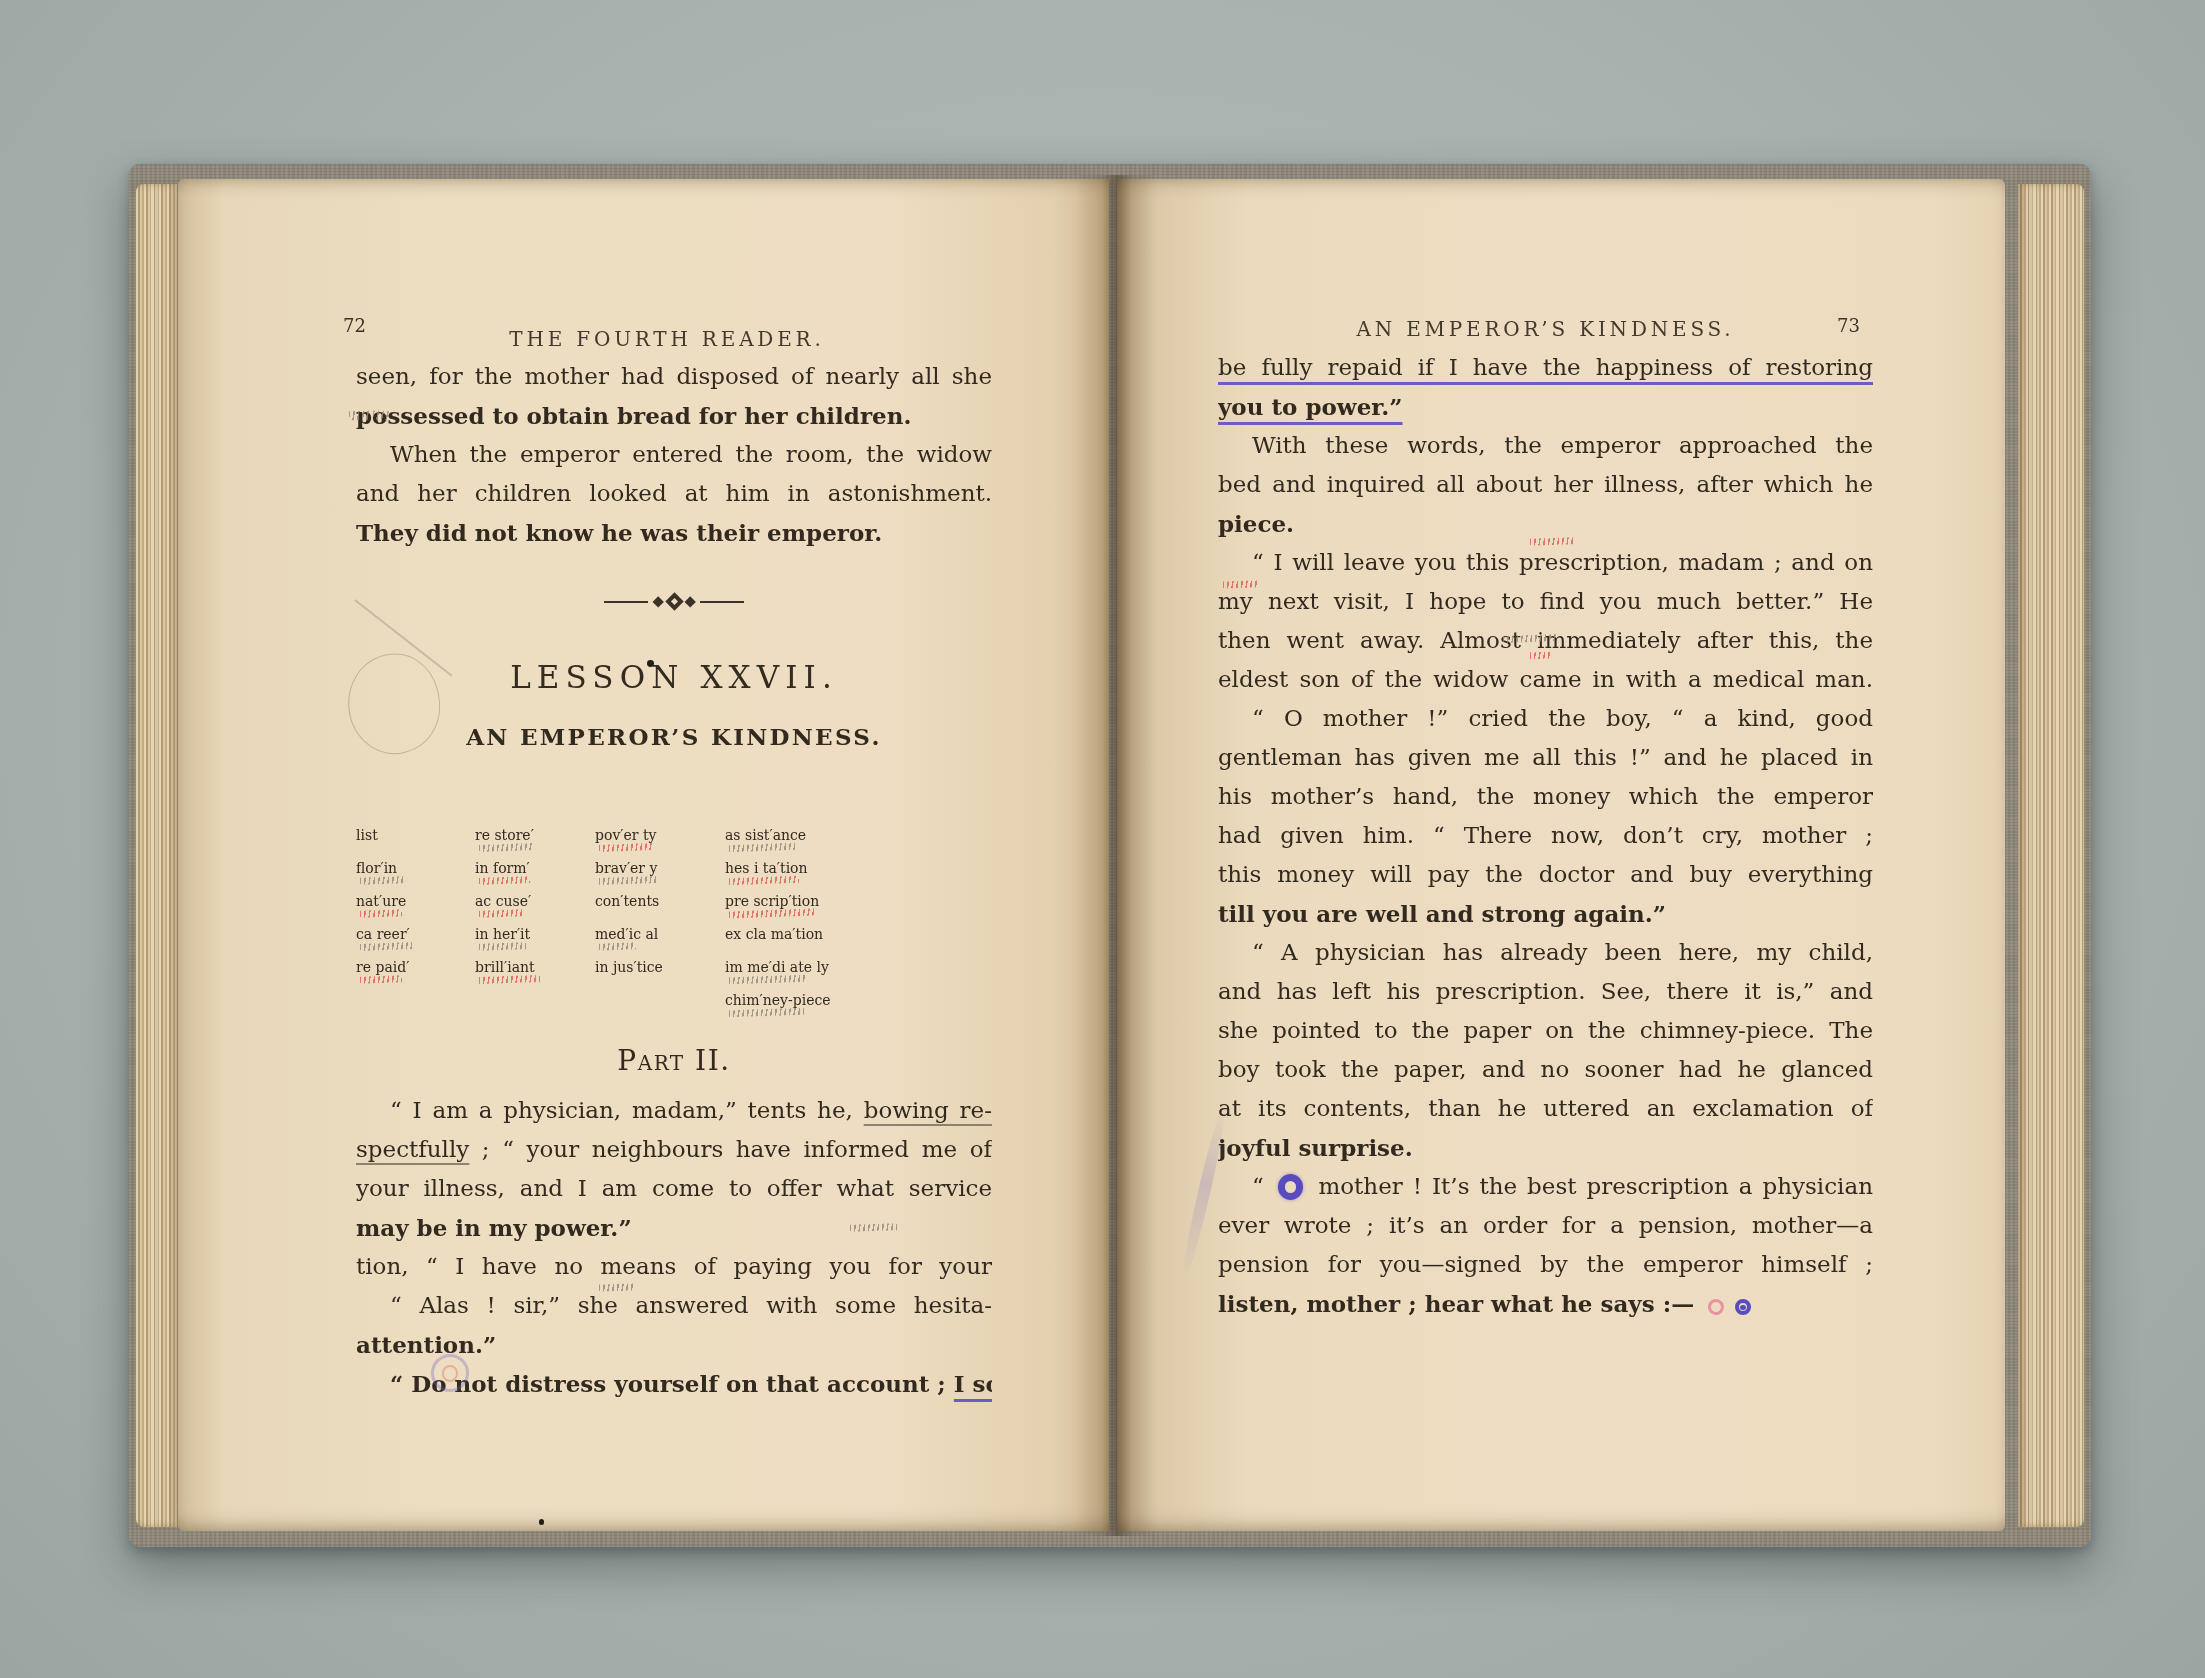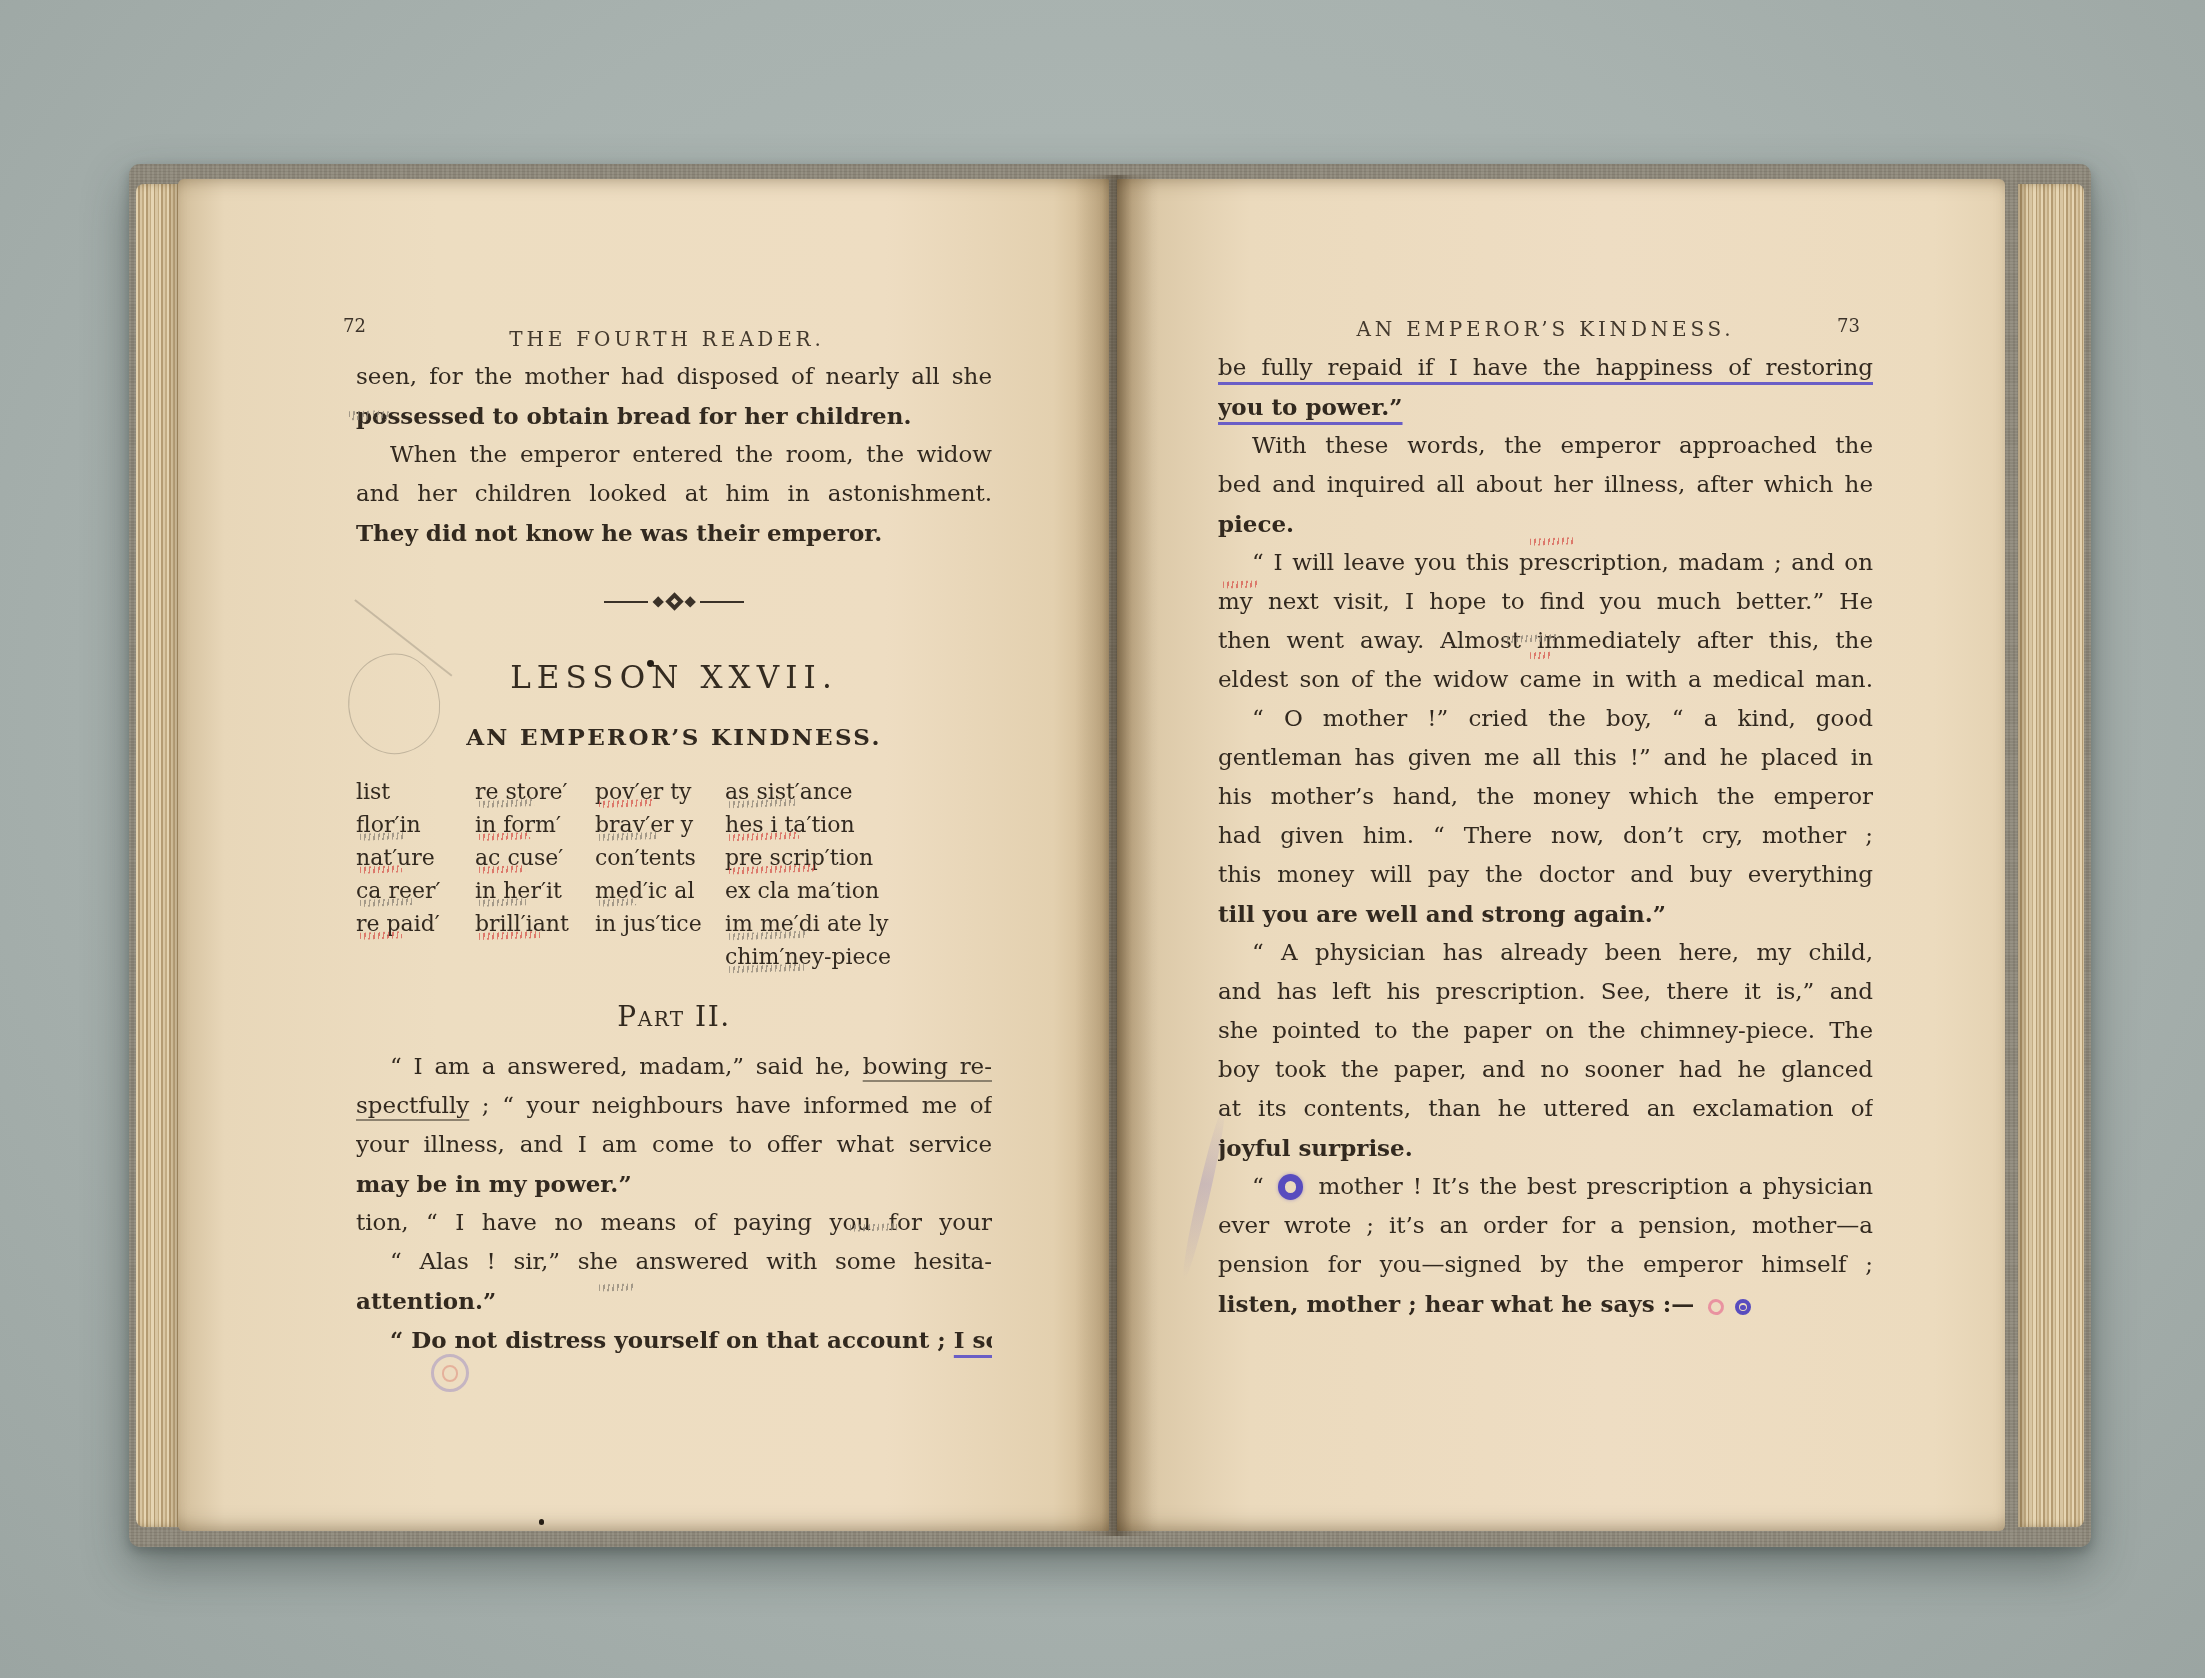--- a/index.html
+++ b/index.html
@@ -43,21 +43,21 @@
   .orn{margin-top:38px;height:23px;display:flex;align-items:center;justify-content:center;gap:5.4px;}
   .orn .bar{width:44px;height:2.3px;background:#3a3128;}
   .orn .d{width:8.4px;height:8.4px;background:#3a3128;transform:rotate(45deg);}
   .orn .d.big{width:13px;height:13px;position:relative;}
   .orn .d.big::after{content:"";position:absolute;inset:3.8px;background:#eddcc0;}
   .lesson{margin-top:46px;text-align:center;font-size:31px;letter-spacing:6.1px;height:37px;line-height:37px;color:#342b20;}
   .sub{margin-top:24.5px;text-align:center;font-size:23px;font-weight:700;letter-spacing:2.3px;height:31px;line-height:31px;}
   .part{margin-top:27.6px;text-align:center;font-variant:small-caps;font-size:28px;letter-spacing:1.5px;height:34px;line-height:34px;}
   .p1{margin-top:12.3px;}
   
-  .wl{position:relative;height:198px;margin-top:23px;font-size:22px;}
+  .wl{position:relative;height:198px;margin-top:67px;font-size:14px;}
   .wc{position:absolute;top:0;}
   .wc0{left:0;}.wc1{left:119px;}.wc2{left:239px;}.wc3{left:369px;}
   .wcell{position:relative;height:33px;line-height:33px;white-space:nowrap;}
   
   .squig{display:inline-block;height:6.9px;background:repeating-linear-gradient(100deg,currentColor 0 1.5px,transparent 1.5px 4.6px);transform:rotate(-2deg);opacity:.8;}
   .ann{position:absolute;left:3.8px;top:25px;}
   .redink{color:#d85f55;}
   .pencil{color:#91887a;}
   .mark{position:absolute;}
   
@@ -135,21 +135,21 @@
             <div class="wcell"><span>pre scrip′tion</span><span class="ann squig redink" style="width:86px;"></span></div>
             <div class="wcell"><span>ex cla ma′tion</span></div>
             <div class="wcell"><span>im me′di ate ly</span><span class="ann squig pencil" style="width:78px;"></span></div>
             <div class="wcell"><span>chim′ney-piece</span><span class="ann squig pencil" style="width:75px;"></span></div>
           </div>
         </div>
 
         <div class="part">Part II.</div>
 
         <div class="p1">
-          <div class="tline ind"><span>“ I am a answered, madam,” said he, </span><span class="upencil">bowing re-</span></div>
+          <div class="tline ind"><span>“ I am a physician, madam,” tents he, </span><span class="upencil">bowing re-</span></div>
           <div class="tline"><span class="upencil">spectfully</span><span> ; “ your neighbours have informed me of</span></div>
           <div class="tline">your illness, and I am come to offer what service</div>
           <div class="tline lastl">may be in my power.”</div>
           <div class="tline">tion, “ I have no means of paying you for your</div>
           <div class="tline ind">“ Alas !  sir,” she answered with some hesita-</div>
           <div class="tline lastl">attention.”</div>
           <div class="tline ind lastl"><span>“ Do not distress yourself on that account ; </span><span class="uink">I sooner</span></div>
         </div>
       </div>
 

